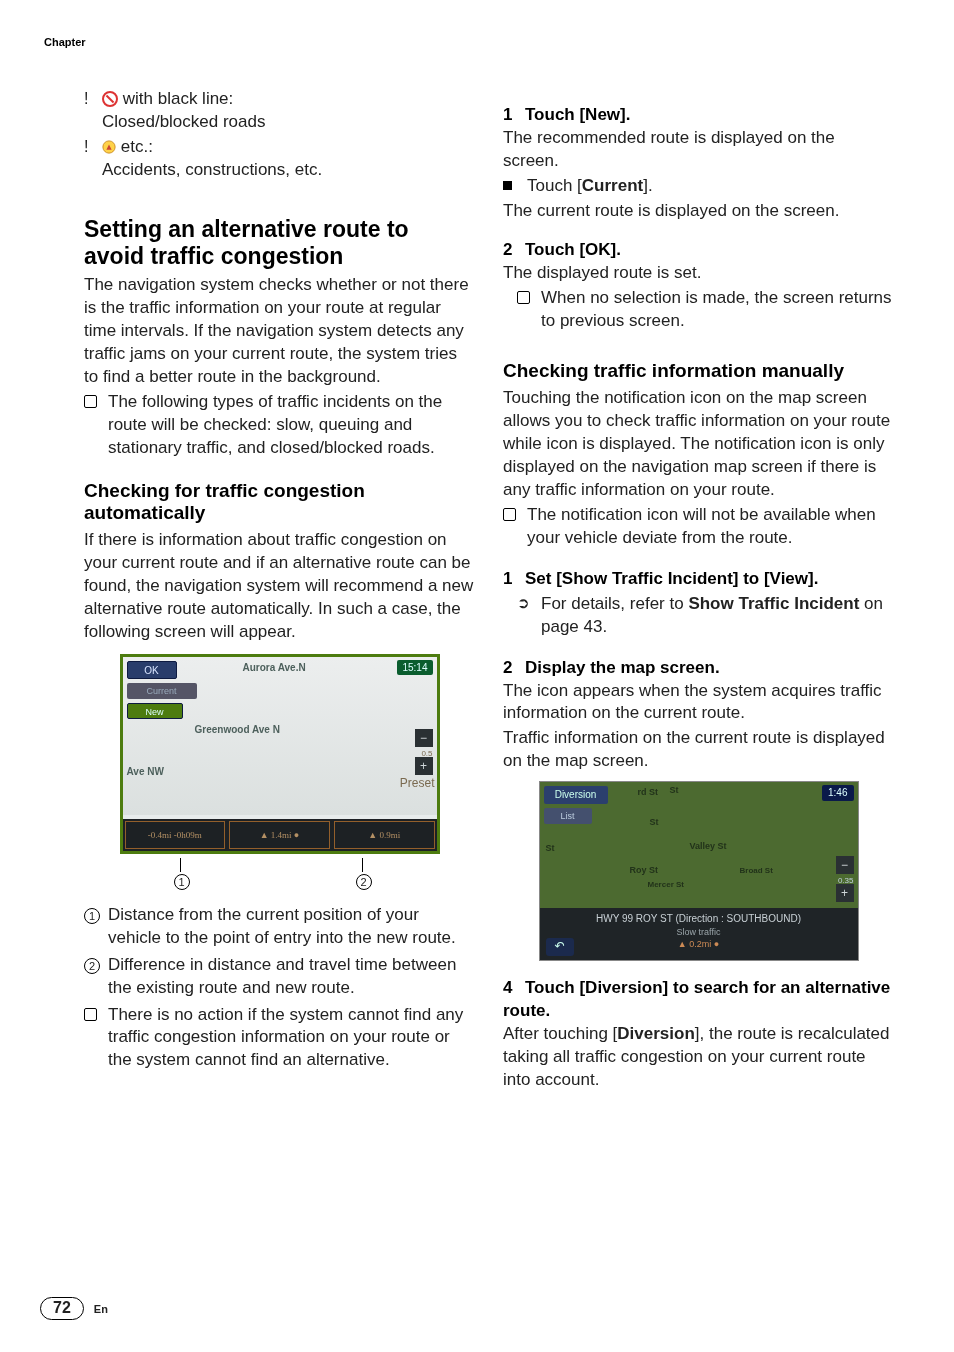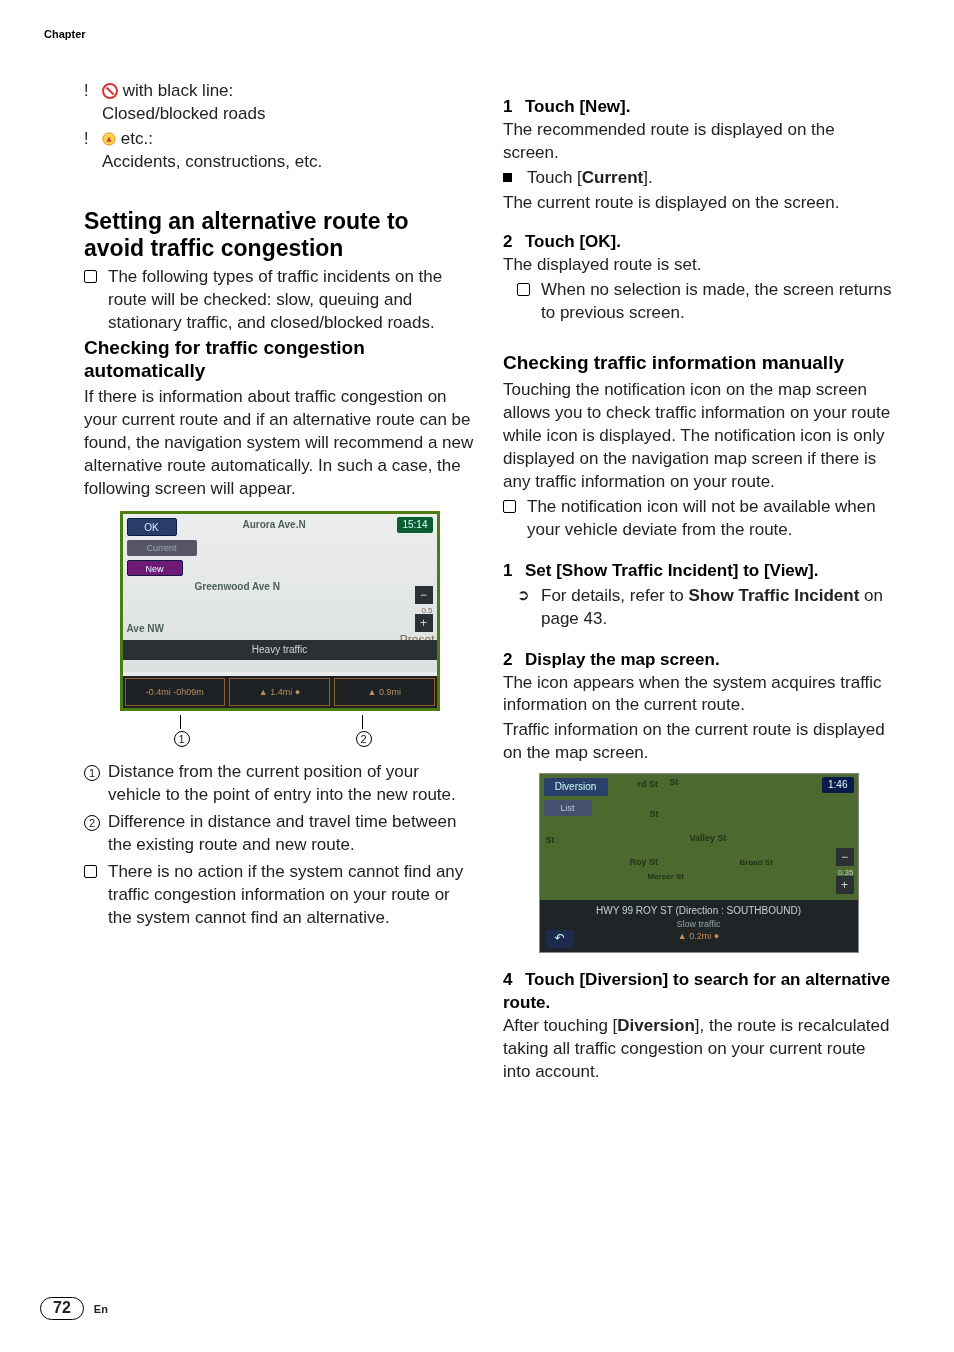--- a/index.html
+++ b/index.html
@@ -6,21 +6,21 @@
   body {
     font-family: "Helvetica Neue", Helvetica, Arial, sans-serif;
     width: 954px;
     height: 1352px;
     background: #fff;
     position: relative;
     color: #222;
   }
 
   .top-area {
-    padding-top: 28px;
+    padding-top: 36px;
     padding-left: 36px;
     padding-right: 60px;
   }
 
   .chapter-label {
     font-size: 11px;
     font-weight: bold;
     color: #000;
     margin-left: 8px;
   }
@@ -87,20 +87,21 @@
     color: #000;
     margin-top: 34px;
     margin-bottom: 4px;
     line-height: 1.18;
   }
 
   h3.sub-heading {
     font-size: 19px;
     font-weight: 800;
     color: #000;
+    margin-top: 18px;
     margin-bottom: 4px;
     line-height: 1.2;
   }
 
   p.body-text { color: #222; margin-bottom: 2px; }
 
   .note-list {
     display: flex;
     align-items: flex-start;
     margin-top: 2px;
@@ -162,21 +163,21 @@
   }
   .figure .curr-btn {
     position:absolute; left:4px; top:26px;
     width:70px; height:16px;
     background:#556; color:#9ab; font-size:9px;
     text-align:center; line-height:16px; border-radius:2px;
   }
   .figure .new-btn {
     position:absolute; left:4px; top:46px;
     width:56px; height:16px;
-    background:#701a75; color:#dff;
+    background:#4d7c0f; color:#dff;
     font-size:9px; text-align:center; line-height:16px;
     border:1px solid #0d1a40; border-radius:2px;
   }
   .figure .road1 {
     position:absolute; top:4px; left:120px; font-size:10px; color:#4d605c; font-weight:600;
   }
   .figure .road2 {
     position:absolute; top:66px; left:72px; font-size:10px; color:#4d605c; font-weight:600;
   }
   .figure .ave-nw {
@@ -185,21 +186,21 @@
   .figure .heavy {
     position:absolute; left:0; right:0; top:126px; height:20px;
     background:#2a3033; color:#cfd6d9; font-size:10px; text-align:center; line-height:20px;
   }
   .figure .time-badge {
     position:absolute; right:4px; top:3px; background:#0a5d2e; color:#dff;
     font-size:10px; padding:1px 5px; border-radius:2px;
   }
   .figure .bottom-bar {
     position:absolute; left:0; right:0; bottom:0; height:32px;
-    background:#1d2124; display:flex;
+    background:#1d2124; display:flex;font-family:Liberation Serif, serif;
   }
   .figure .bottom-seg {
     flex:1; border:1px solid #935f2b; margin:2px; position:relative;
     font-size:9px; color:#b49064; text-align:center; line-height:26px;
   }
   .figure .zoom-minus, .figure .zoom-plus {
     position:absolute; right:4px; width:18px; height:18px;
     background:#2a3033; color:#cfd6d9; text-align:center; line-height:18px; font-size:12px;
   }
   .figure .zoom-minus { top:72px; } .figure .zoom-plus { top:100px; }
@@ -328,20 +329,21 @@
         <svg class="warn-icon" viewBox="0 0 16 16">
           <circle cx="8" cy="8" r="7" fill="#ffd24a" stroke="#c9881a" stroke-width="1"></circle>
           <path d="M5 11 L8 5 L11 11 Z" fill="#c43"></path>
         </svg>
         <span>etc.:</span>
         <div>Accidents, constructions, etc.</div>
       </div>
     </div>
 
     <h2 class="section-heading">Setting an alternative route to avoid traffic congestion</h2>
+    <p class="body-text">The navigation system checks whether or not there is the traffic information on your route at regular time intervals. If the navigation system detects any traffic jams on your current route, the system tries to find a better route in the background.</p>
     <div class="note-list">
       <span class="note-marker square"></span>
       <p class="body-text">The following types of traffic incidents on the route will be checked: slow, queuing and stationary traffic, and closed/blocked roads.</p>
     </div>
 
     <h3 class="sub-heading">Checking for traffic congestion automatically</h3>
     <p class="body-text">If there is information about traffic congestion on your current route and if an alternative route can be found, the navigation system will recommend a new alternative route automatically. In such a case, the following screen will appear.</p>
 
     <div class="figure">
       <div class="map-top"></div>
@@ -349,21 +351,20 @@
       <div class="curr-btn">Current</div>
       <div class="new-btn">New</div>
       <div class="road1">Aurora Ave.N</div>
       <div class="road2">Greenwood Ave N</div>
       <div class="ave-nw">Ave NW</div>
       <div class="time-badge">15:14</div>
       <div class="zoom-minus">−</div>
       <div class="scale">0.5</div>
       <div class="zoom-plus">+</div>
       <div class="preset">Preset</div>
-      <div class="heavy">Heavy traffic</div>
       <div class="bottom-bar">
         <div class="bottom-seg">-0.4mi   -0h09m</div>
         <div class="bottom-seg">▲  1.4mi  ●</div>
         <div class="bottom-seg">▲  0.9mi</div>
       </div>
     </div>
     <div class="figure-callouts">
       <div class="callout-line-1"></div>
       <div class="callout-line-2"></div>
       <span class="callout-num c1"><span class="circled">1</span></span>

